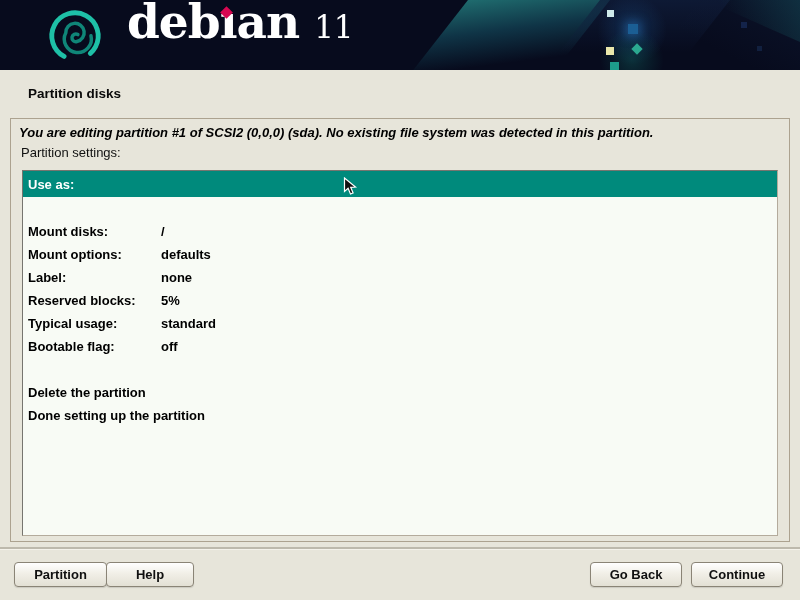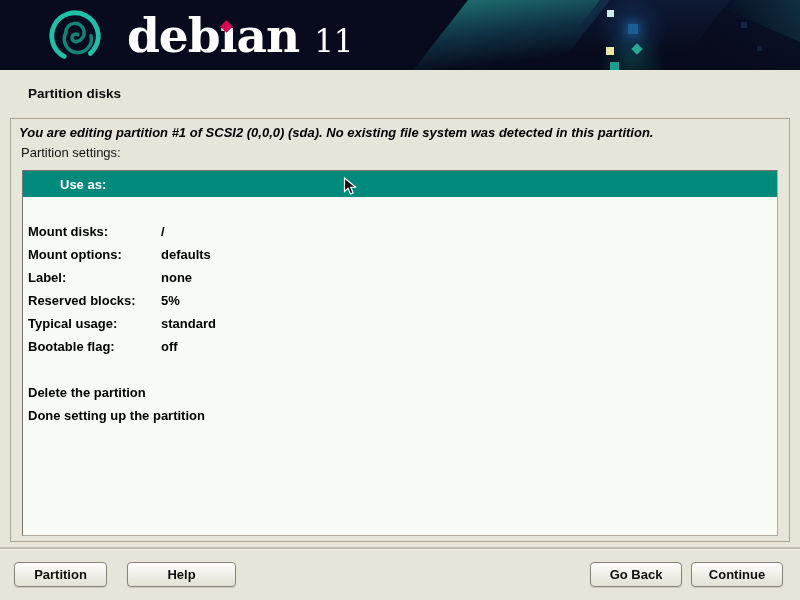--- a/index.html
+++ b/index.html
@@ -30,55 +30,55 @@
     background:radial-gradient(circle, rgba(20,140,125,.28), rgba(20,140,125,0) 70%);}
   .sq{position:absolute;}
   #sq-cyan{left:607px; top:10px; width:7px; height:7px; background:#cfeaea;}
   #sq-blue{left:628px; top:24px; width:10px; height:10px; background:#1b5e94; box-shadow:0 0 10px 3px rgba(40,110,180,.5);}
   #sq-yellow{left:606px; top:47px; width:8px; height:8px; background:#eae7ab;}
   #sq-diamond{left:633px; top:45px; width:8px; height:8px; background:#2ba890; transform:rotate(45deg);}
   #sq-teal{left:610px; top:62px; width:9px; height:9px; background:#1d9c8b;}
   #sq-nav1{left:741px; top:22px; width:6px; height:6px; background:#13234a;}
   #sq-nav2{left:757px; top:46px; width:5px; height:5px; background:#11203f;}
   #logo-swirl{position:absolute; left:46px; top:7px;}
-  #wordmark{position:absolute; left:127px; top:0; height:60px; line-height:71px; white-space:nowrap; color:#fff;}
+  #wordmark{position:absolute; left:127px; top:0; height:60px; line-height:44px; white-space:nowrap; color:#fff;}
   .brand-part{font-family:"DejaVu Serif","Liberation Serif",serif; font-weight:bold; font-size:47px; letter-spacing:-1px;}
   #brand-i{position:relative;}
   #brand-dot{position:absolute; left:2px; top:14px; width:9px; height:9px;
     background:var(--brand-red,#d70751); transform:rotate(45deg);}
   #brand-version{font-family:"DejaVu Serif","Liberation Serif",serif; font-weight:normal; font-size:31px; margin-left:15px;}
   
   #titlebar{position:absolute; left:10px; top:70px; width:676px; height:48px;}
   #page-title{position:absolute; left:18px; top:16px; font-size:13.5px; font-weight:bold; color:#0a0a0a;}
   
   #frame{position:absolute; left:10px; top:118px; width:778px; height:422px;
     border:1px solid #aca28f; box-sizing:content-box;}
   #info-line{position:absolute; left:8px; top:6px; font-size:13px; font-weight:bold; color:#000; white-space:nowrap;font-style:italic;}
   #subtitle-line{position:absolute; left:10px; top:26px; font-size:13px; color:#111;}
   
   #panel{position:absolute; left:22px; top:170px; width:756px; height:366px;
     background:var(--panel-bg,#f8fbf5); box-sizing:border-box;
     border:1px solid; border-color:#76756f #b4ab9c #b4ab9c #76756f; overflow:hidden;}
   .row{height:23px; display:flex; align-items:center; font-size:13px; font-weight:bold; color:#000; cursor:default;}
-  .row.selected{height:26px; background:var(--selection,#008a7c); color:#fff;padding-left:32px;}
+  .row.selected{height:26px; background:var(--selection,#008a7c); color:#fff;}
   .cell-label{flex:none; width:133px; padding-left:5px; white-space:nowrap;}
   .cell-value{white-space:nowrap;}
   
   #cursor{position:absolute; left:343px; top:177px;}
   
   #hsep{position:absolute; left:0; top:547px; width:800px; height:2px;
     background:#bdb9ac; border-bottom:1px solid #f4f2ea;}
   .btn{position:absolute; top:562px; height:25px; box-sizing:border-box;
     border:1px solid #8a8476; border-radius:4px;
     background:linear-gradient(#ffffff,#f1efe7 45%,#e3e0d4);
     box-shadow:0 1px 1px rgba(0,0,0,.12);
     display:flex; align-items:center; justify-content:center;
     font-size:13px; font-weight:bold; color:#101010; cursor:default;}
   #btn-screenshot{left:14px; width:93px;}
-  #btn-help{left:127px; width:109px;}
+  #btn-help{left:106px; width:88px;}
   #btn-goback{left:590px; width:92px;}
   #btn-continue{left:691px; width:92px;}
 </style>
 </head>
 <body>
 
 <div id="screen" style="--selection: #008a7c; --header-bg: #070b1d; --page-bg: #e7e5da; --panel-bg: #f8fbf5; --brand-red: #d70751; --swirl-teal: #1ec0a7; --swirl-inner: #0f8678;">
 
   <div id="header">
     <div class="stripe" id="stripe-teal"></div>

